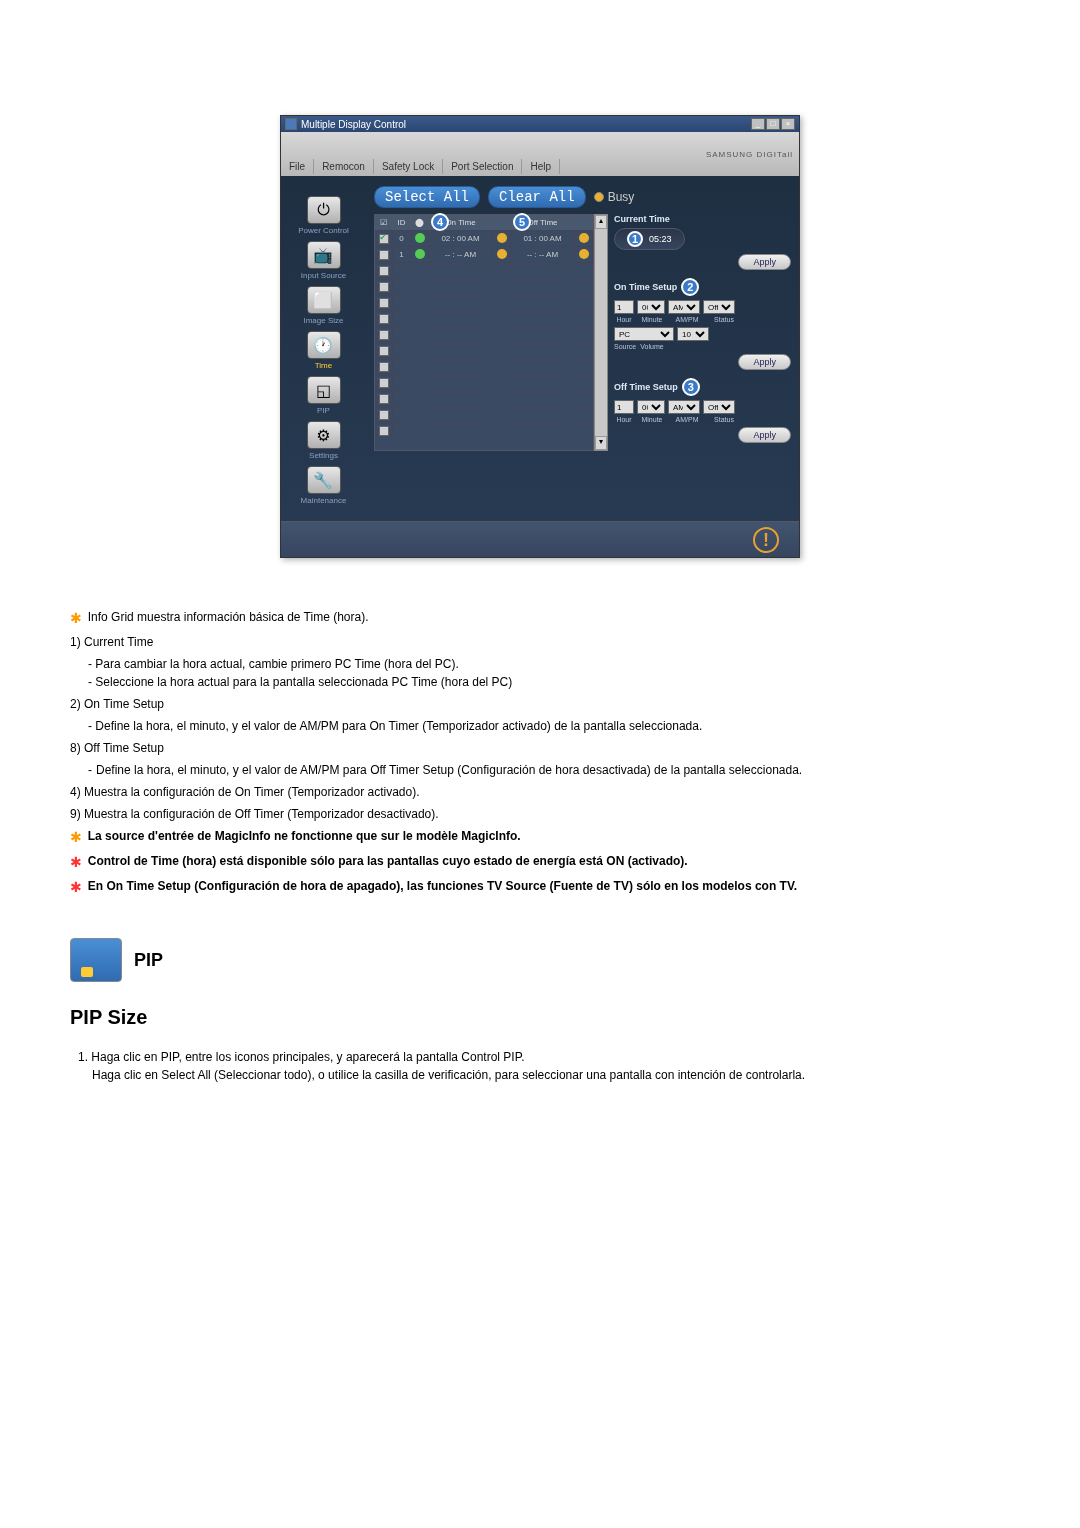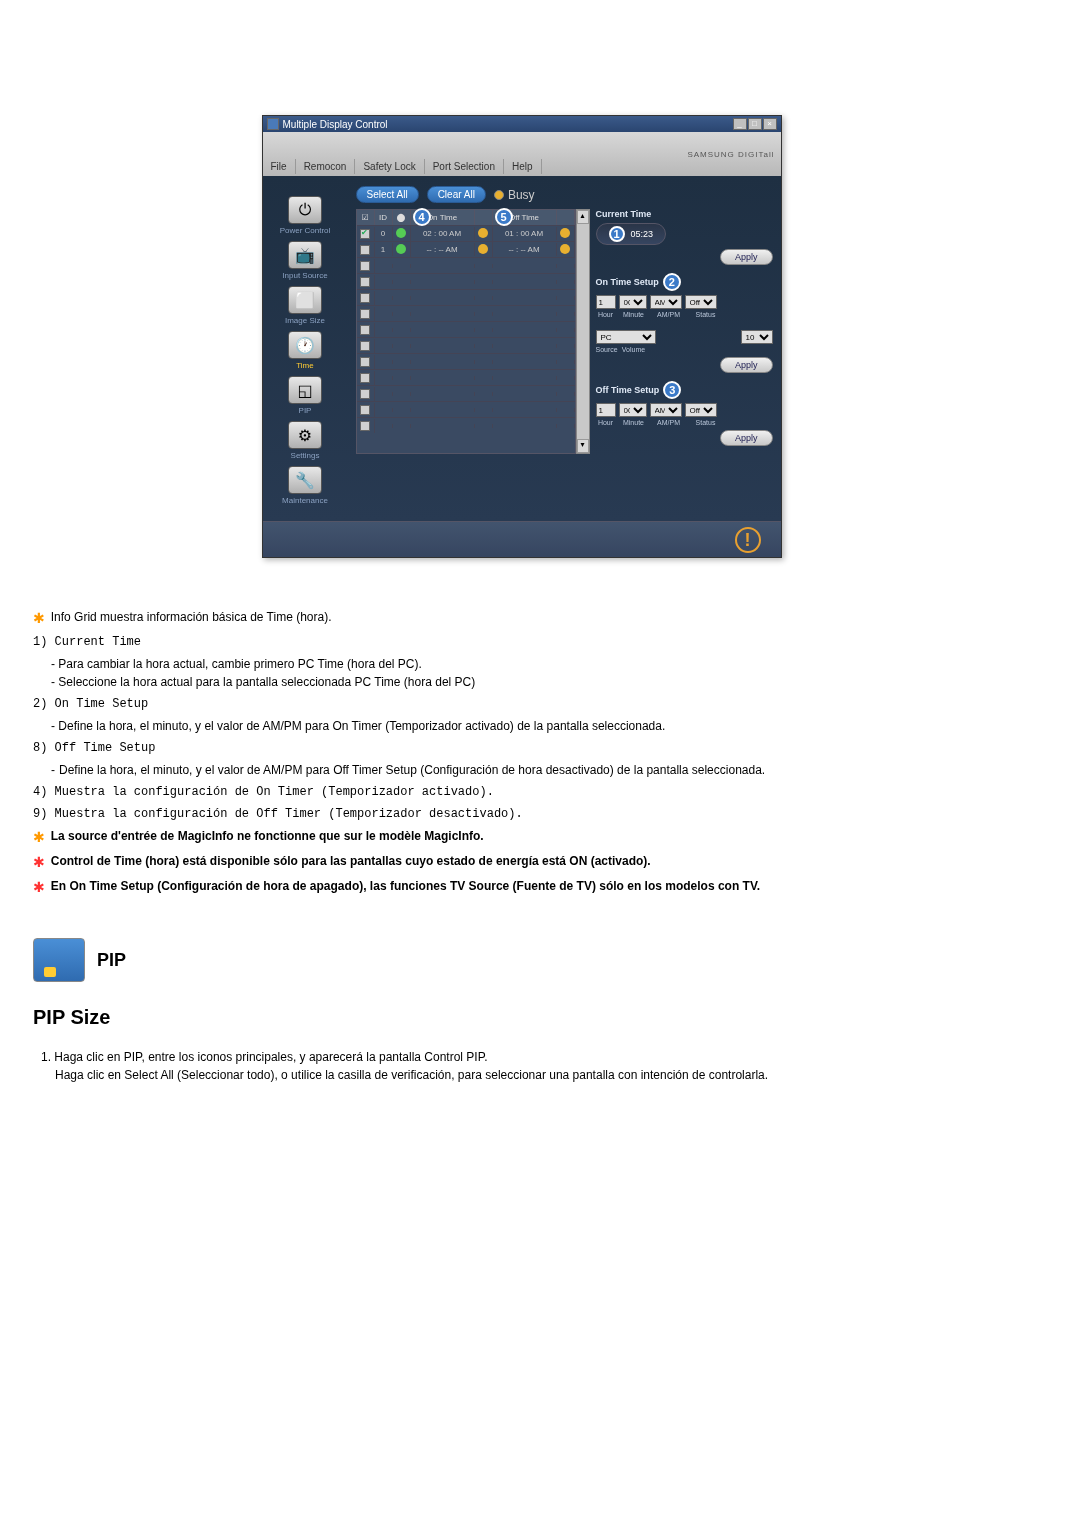--- a/index.html
+++ b/index.html
@@ -1,17 +1,17 @@
 <!DOCTYPE html>
 <html><head>
 <meta charset="utf-8">
 <style>
 * { margin: 0; padding: 0; box-sizing: border-box; }
 body { font-family: Arial, sans-serif; font-size: 12px; background: #fff; width: 1080px; }
-.page-container { padding: 115px 70px 50px 33px; }
+.page-container { padding: 115px 70px 50px 70px; }
 
 
 .app-window { width: 520px; margin: 0 auto 50px auto; border: 1px solid #333; background: #1a2838; box-shadow: 2px 2px 6px rgba(0,0,0,0.3); }
 .title-bar { background: linear-gradient(to bottom, #3b5a8a, #2a4570); color: #fff; font-size: 10px; padding: 2px 4px; display: flex; justify-content: space-between; align-items: center; }
 .title-bar-left { display: flex; align-items: center; gap: 4px; }
 .title-bar-icon { width: 12px; height: 12px; background: #4a7ab8; border: 1px solid #666; }
 .window-controls { display: flex; gap: 1px; }
 .window-btn { width: 14px; height: 12px; background: #c0c0c0; border: 1px solid #666; font-size: 8px; text-align: center; line-height: 10px; }
 
 .menu-bar { background: linear-gradient(to bottom, #d8d8d8, #b8b8b8); display: flex; font-size: 10px; padding: 2px 0; justify-content: space-between; align-items: center; }
@@ -24,21 +24,21 @@
 
 .sidebar { width: 85px; padding: 20px 0 10px 0; display: flex; flex-direction: column; align-items: center; }
 .sidebar-item { display: flex; flex-direction: column; align-items: center; margin-bottom: 6px; cursor: pointer; }
 .sidebar-icon { width: 34px; height: 28px; background: linear-gradient(to bottom, #e8e8e8, #b0b0b0); border-radius: 4px; border: 1px solid #555; display: flex; align-items: center; justify-content: center; font-size: 16px; }
 .sidebar-label { font-size: 8px; color: #8aa0c0; margin-top: 2px; text-align: center; }
 .sidebar-item.active .sidebar-label { color: #ffcc33; }
 
 
 .main-content { flex: 1; padding: 10px 8px; }
 .toolbar { display: flex; align-items: center; gap: 8px; margin-bottom: 6px; }
-.pill-btn { background: linear-gradient(to bottom, #4a8fd6, #2f6bb0); color: #fff; border: 1px solid #2a5a94; border-radius: 10px; padding: 2px 10px; font-size: 10px; cursor: pointer; }
+.pill-btn { background: linear-gradient(to bottom, #4a8fd6, #2f6bb0); color: #fff; border: 1px solid #2a5a94; border-radius: 10px; padding: 2px 10px; font-size: 14px; cursor: pointer; font-family: Liberation Mono, monospace; }
 .busy-indicator { display: flex; align-items: center; gap: 4px; font-size: 12px; color: #ccc; }
 .busy-dot { width: 10px; height: 10px; border-radius: 50%; background: #e8b030; border: 1px solid #888; }
 
 .content-row { display: flex; gap: 6px; }
 
 
 .grid-table { background: #3a4a62; border: 1px solid #556; width: 220px; }
 .grid-header { display: flex; background: #48586e; font-size: 8px; color: #ddd; }
 .grid-header > div { padding: 3px 2px; border-right: 1px solid #556; text-align: center; }
 .col-chk { width: 18px; }
@@ -81,21 +81,21 @@
 
 .status-bar { height: 36px; background: linear-gradient(to bottom, #42546e, #364560); border-top: 1px solid #556; display: flex; justify-content: flex-end; align-items: center; padding: 0 20px; }
 .info-icon { width: 26px; height: 26px; border-radius: 50%; border: 2px solid #e8a030; color: #e8a030; font-size: 18px; font-weight: bold; text-align: center; line-height: 22px; }
 
 
 .doc-section { font-size: 12px; line-height: 1.5; color: #000; }
 .star-line { display: flex; gap: 6px; margin: 4px 0; }
 .star { color: #ff9900; font-size: 14px; }
 .star.red { color: #ff3333; }
 .bold-note { font-weight: bold; }
-.num-item { margin: 4px 0; font-family: Liberation Mono, monospace; }
+.num-item { margin: 4px 0; }
 .sub-line { margin-left: 18px; }
 .pip-header { display: flex; align-items: center; gap: 12px; margin: 40px 0 20px 0; }
 .pip-icon { width: 52px; height: 44px; background: linear-gradient(to bottom, #4a8fd6, #2f6bb0); border: 1px solid #888; border-radius: 4px; position: relative; }
 .pip-icon::after { content: ""; position: absolute; width: 12px; height: 10px; background: #ffcc33; top: 28px; left: 10px; border-radius: 2px; }
 .pip-title { font-size: 18px; font-weight: bold; color: #000; }
 .pip-subtitle { font-size: 20px; font-weight: bold; margin: 12px 0 10px 0; }
 .num-list { margin-left: 8px; margin-top: 16px; }
 </style>
 </head>
 <body>
@@ -365,21 +365,21 @@
                 <select class="mini-select w28"><option>00</option></select>
                 <select class="mini-select w32"><option>AM</option></select>
                 <select class="mini-select w32"><option>Off</option></select>
               </div>
               <div class="field-labels">
                 <span>Hour</span>
                 <span>Minute</span>
                 <span>AM/PM</span>
                 <span>Status</span>
               </div>
-              <div class="control-row" style="margin-top:12px;justify-content:space-between;">
+              <div class="control-row" style="margin-top:4px;">
                 <select class="mini-select w60"><option>PC</option></select>
                 <select class="mini-select w32"><option>10</option></select>
               </div>
               <div class="source-row field-labels">
                 <span>Source</span>
                 <span>Volume</span>
               </div>
               <div class="apply-row">
                   <button class="apply-btn">Apply</button>
                 </div>
@@ -420,21 +420,21 @@
     <div class="star-line">
       <span class="star">✱</span>
       <span>Info Grid muestra información básica de Time (hora).</span>
     </div>
     <div class="num-item">1)  Current Time</div>
     <div class="sub-line">- Para cambiar la hora actual, cambie primero PC Time (hora del PC).</div>
     <div class="sub-line">- Seleccione la hora actual para la pantalla seleccionada PC Time (hora del PC)</div>
     <div class="num-item">2)  On Time Setup</div>
     <div class="sub-line">- Define la hora, el minuto, y el valor de AM/PM para On Timer (Temporizador activado) de la pantalla seleccionada.</div>
     <div class="num-item">8)  Off Time Setup</div>
-    <div class="sub-line" style="margin-left:18px; text-indent:-8px; padding-left:8px;"><span style="margin-right:4px;">-</span><span>Define la hora, el minuto, y el valor de AM/PM para Off Timer Setup (Configuración de hora desactivado) de la pantalla seleccionada.</span></div>
+    <div class="sub-line" style="margin-left:18px; text-indent:-8px; padding-left:8px;"><span style="margin-right:4px;">-</span><span>Define la hora, el minuto, y el valor de AM/PM para Off Timer Setup (Configuración de hora desactivada) de la pantalla seleccionada.</span></div>
     <div class="num-item">4)  Muestra la configuración de On Timer (Temporizador activado).</div>
     <div class="num-item">9)  Muestra la configuración de Off Timer (Temporizador desactivado).</div>
 
     <div class="star-line">
       <span class="star">✱</span>
       <span class="bold-note">La source d'entrée de MagicInfo ne fonctionne que sur le modèle MagicInfo.</span>
     </div>
     <div class="star-line">
       <span class="star red">✱</span>
       <span class="bold-note">Control de Time (hora) está disponible sólo para las pantallas cuyo estado de energía está ON (activado).</span>

